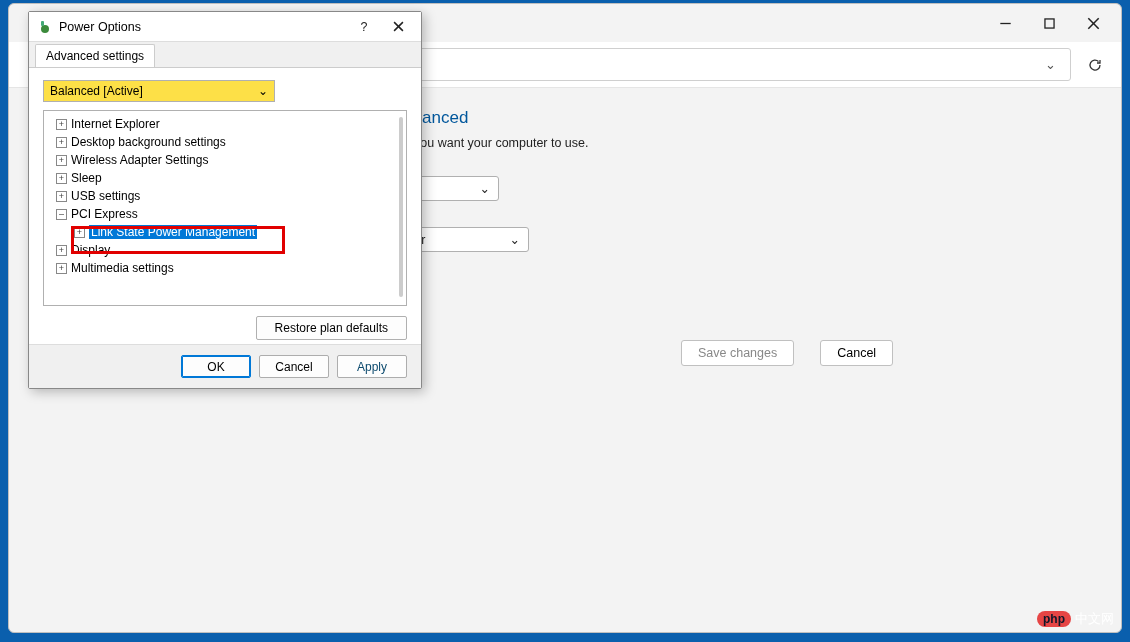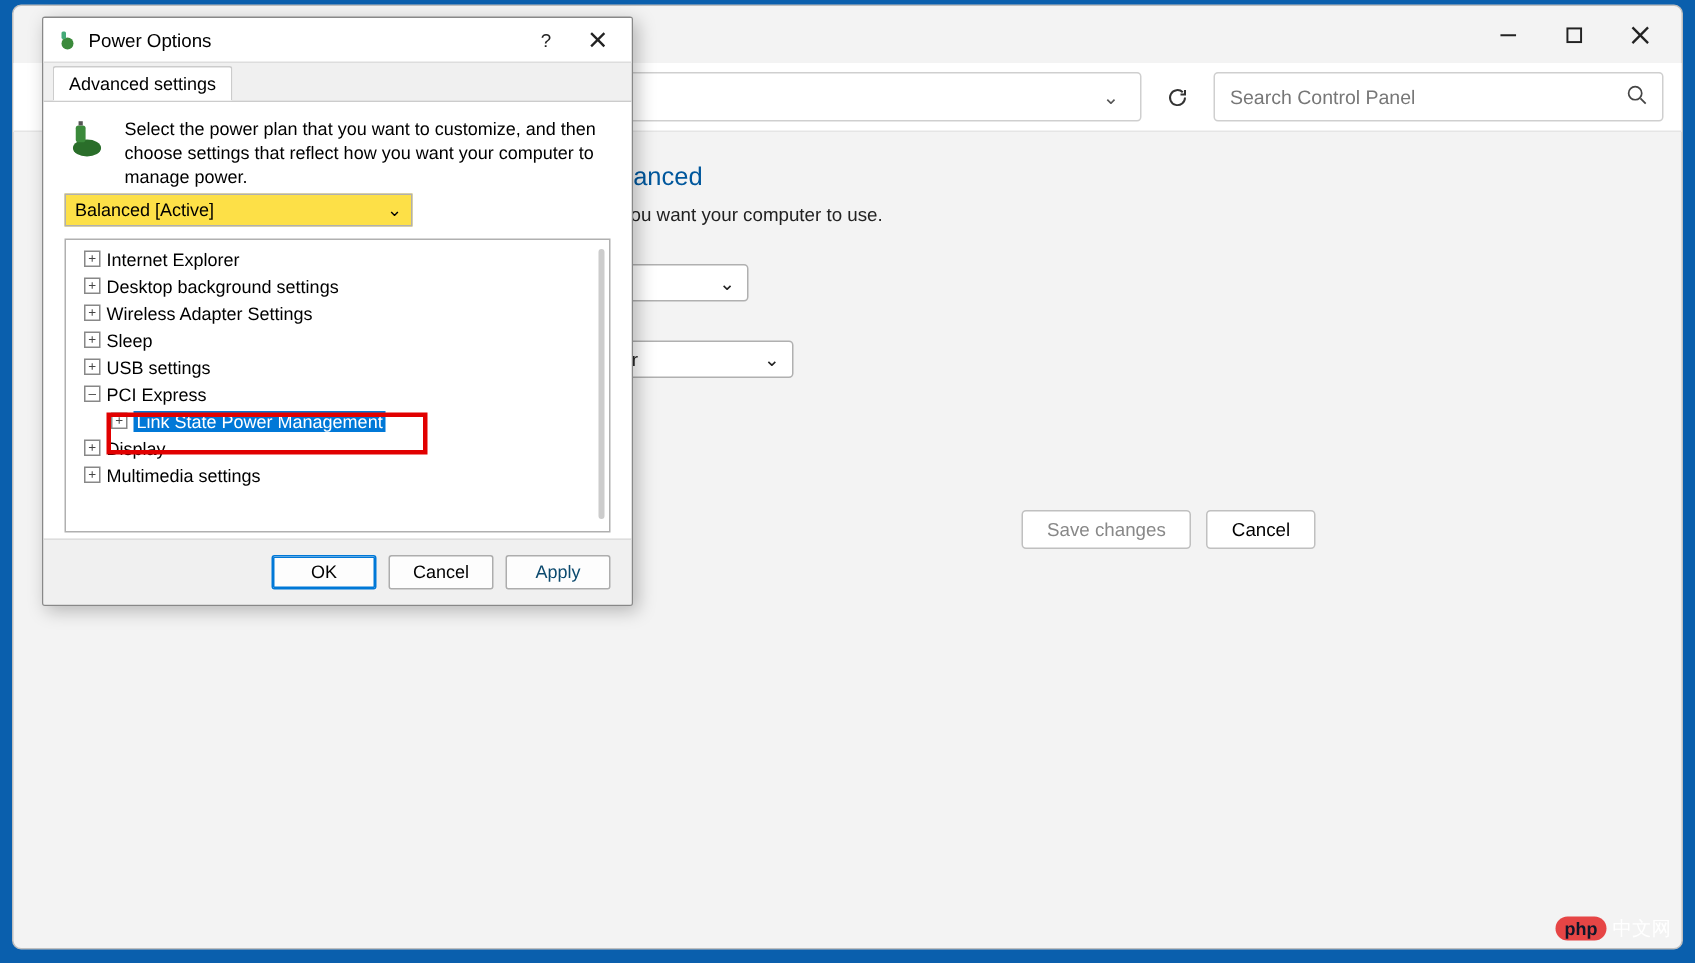--- a/index.html
+++ b/index.html
@@ -41,21 +41,21 @@
   .cp-h1 { font-size: 17px; color: #00579c; font-weight: 400; }
   .cp-sub { font-size: 12.5px; color:#222; margin-top:8px; }
   .cp-formrow { display:flex; align-items:center; gap: 30px; margin-top:26px; font-size:12.5px; }
   .cp-formrow .label { width: auto; }
   .cp-select {
     width: 148px; height: 25px; border:1px solid #b0b0b0; border-radius:3px; background:#fff;
     display:flex; align-items:center; padding:0 8px; font-size:12.5px; color:#222; justify-content:space-between;
   }
   .cp-links { margin-top:28px; font-size:12.5px; }
   .cp-links a { color:#0066cc; text-decoration:none; display:block; margin-bottom:12px; cursor:pointer; }
-  .cp-buttons { display:flex; gap:10px; margin-left:360px; margin-top:20px; }
+  .cp-buttons { display:flex; gap:26px; margin-left:360px; margin-top:20px; }
   .cp-btn {
     height:26px; padding:0 16px; border:1px solid #c0c0c0; border-radius:3px; background:#fff;
     font-size:12.5px; display:flex; align-items:center; cursor:pointer;
   }
   .cp-btn.save { color:#888; }
   
   
   .dlg {
     position:absolute; left:28px; top:11px; width:394px;
     background:#fff; border:1px solid #888; border-radius:2px;
@@ -155,29 +155,20 @@
       <span class="seg">Power Options</span>
       <span class="chev">›</span>
       <span class="seg">Edit Plan Settings</span>
       <span class="drop">⌄</span>
     </div>
     <div class="cp-refresh">
       <svg width="16" height="16" viewBox="0 0 16 16">
           <path fill="none" stroke="currentColor" stroke-width="1.3" d="M13 8a5 5 0 1 1-1.5-3.5M13 3v3h-3"></path>
         </svg>
     </div>
-    <div class="cp-search">
-      <span>Search Control Panel</span>
-      <span class="sicon">
-        <svg width="14" height="14" viewBox="0 0 16 16">
-            <circle cx="7" cy="7" r="5" fill="none" stroke="currentColor" stroke-width="1.3"></circle>
-            <line x1="11" y1="11" x2="15" y2="15" stroke="currentColor" stroke-width="1.3"></line>
-          </svg>
-      </span>
-    </div>
   </div>
   <div class="cp-content">
     <div class="cp-h1">
       <span>…le plan: </span><span>Balanced</span>
     </div>
     <div class="cp-sub">…y settings that you want your computer to use.</div>
     <div class="cp-formrow">
       <span class="label"></span>
       <div class="cp-select">
         <span>5 minutes</span>
@@ -217,30 +208,20 @@
       <svg width="11" height="11" viewBox="0 0 10 10">
           <line x1="1" y1="1" x2="9" y2="9" stroke="currentColor" stroke-width="1.4"></line>
           <line x1="9" y1="1" x2="1" y2="9" stroke="currentColor" stroke-width="1.4"></line>
         </svg>
     </span>
   </div>
   <div class="dlg-tabrow">
     <div class="dlg-tab">Advanced settings</div>
   </div>
   <div class="dlg-body">
-    <div class="dlg-desc">
-      <div class="bigicon">
-        <svg viewBox="0 0 32 32">
-            <ellipse cx="16" cy="22" rx="10" ry="6" fill="#2a6e2a"></ellipse>
-            <rect x="8" y="6" width="7" height="12" rx="2" fill="#3b8a3b"></rect>
-            <rect x="10" y="3" width="3" height="3" fill="#555"></rect>
-          </svg>
-      </div>
-      <p>Select the power plan that you want to customize, and then choose settings that reflect how you want your computer to manage power.</p>
-    </div>
     <div class="dlg-plan">
       <span>Balanced [Active]</span>
       <span>⌄</span>
     </div>
     <div class="dlg-tree" id="tree">
 
       <div class="tree-row depth0">
           <span class="exp">+</span>
           <span>Internet Explorer</span>
         </div>
@@ -271,20 +252,23 @@
         <div class="tree-row depth0">
           <span class="exp">+</span>
           <span>Display</span>
         </div>
         <div class="tree-row depth0">
           <span class="exp">+</span>
           <span>Multimedia settings</span>
         </div>
         <div class="scrollbar"></div>
       <div class="redbox" style="left:27px; top:115px; width:214px; height:28px;"></div>
+    </div>
+    <div class="dlg-restore">
+      <div class="btn">Restore plan defaults</div>
     </div>
   </div>
   <div class="dlg-footer">
     <div class="btn ok">OK</div>
     <div class="btn">Cancel</div>
     <div class="btn apply">Apply</div>
   </div>
 </div>
 
 <div class="watermark">

